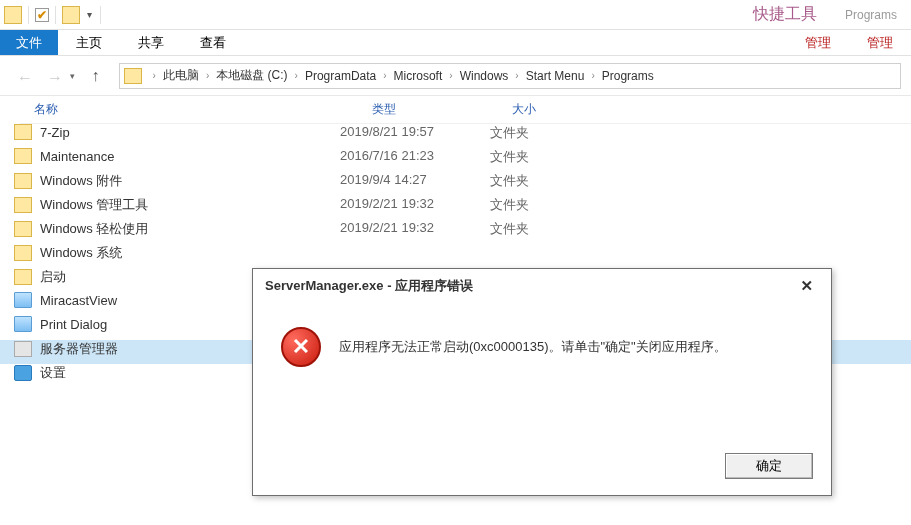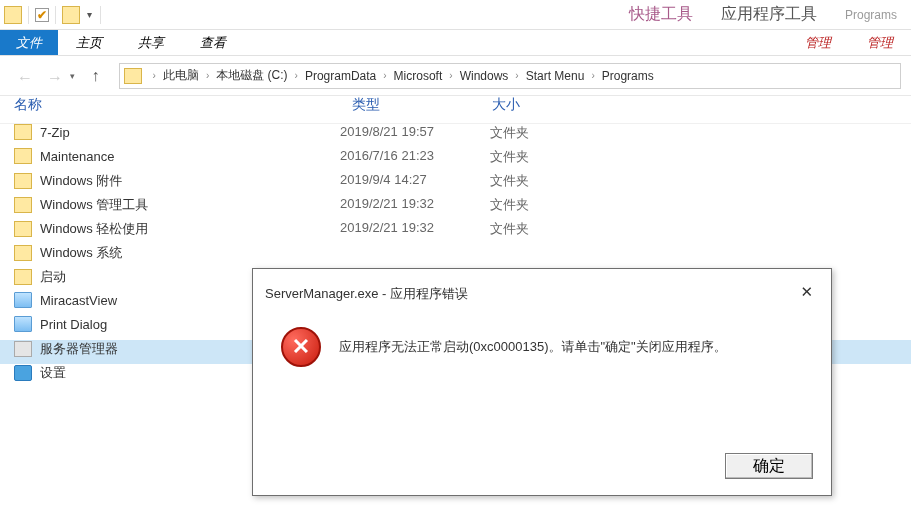--- a/index.html
+++ b/index.html
@@ -11,39 +11,39 @@
     .tb-sep { width: 1px; height: 18px; background: #e1e1e1; margin: 0 2px; }
     .tb-check { width: 14px; height: 14px; border: 1px solid #999; margin: 0 4px; display: flex; align-items: center; justify-content: center; color: #d78b00; font-size: 12px; font-weight: bold; }
     .tb-dd { font-size: 10px; color: #555; margin-left: 3px; margin-right: 6px; }
     .tb-tool-group { display: flex; margin-left: auto; }
     .tb-tool-tab { display: flex; flex-direction: column; align-items: center; padding: 2px 14px; font-size: 12px; color: #555; }
     .tb-tool-tab.pink { color: #a85a8a; }
     .tb-tool-tab .t { font-size: 16px; }
     .tb-last { color: #9b9b9b; padding: 6px 14px; font-size: 12px; }
     
     
-    .ribbon { height: 26px; display: flex; align-items: stretch; border-bottom: 1px solid #e1e1e1; font-style: italic; }
+    .ribbon { height: 26px; display: flex; align-items: stretch; border-bottom: 1px solid #e1e1e1; }
     .ribbon-file { background: #1979ca; color: #fff; padding: 0 16px; display: flex; align-items: center; font-size: 13px; }
     .ribbon-tab { padding: 0 18px; display: flex; align-items: center; color: #000000; font-size: 13px; cursor: default; }
     .ribbon-spacer { flex: 1; }
     .ribbon-mgmt { padding: 0 18px; display: flex; align-items: center; color: #b91c1c; font-size: 13px; }
     
     
     .navbar { height: 40px; display: flex; align-items: center; padding: 0 10px; border-bottom: 1px solid #e8e8e8; }
     .nav-arrow { width: 30px; height: 26px; display: flex; align-items: center; justify-content: center; color: #888; font-size: 16px; }
     .nav-arrow.dis { color: #ccc; }
     .nav-up { color: #555; }
     .nav-dd { font-size: 9px; color: #666; margin-right: 6px; }
     .breadcrumb { flex: 1; height: 26px; border: 1px solid #cfcfcf; display: flex; align-items: center; padding: 0 4px; margin-left: 8px; }
     .bc-icon { width: 18px; height: 16px; background: #ffe9a2; border: 1px solid #d9b54a; margin-right: 4px; }
     .bc-sep { color: #888; margin: 0 7px; font-size: 10px; }
     .bc-item { color: #333; font-size: 12px; white-space: nowrap; }
     
     
-    .cols { height: 28px; display: flex; align-items: flex-start; border-bottom: 1px solid #f0f0f0; color: #2a5db0; font-size: 14px; }
+    .cols { height: 28px; display: flex; align-items: center; border-bottom: 1px solid #f0f0f0; color: #2a5db0; font-size: 12px; margin-left: 20px; }
     .col { padding: 0 12px; }
     .col-name { width: 340px; padding-left: 14px; }
     .col-date { width: 150px; }
     .col-type { width: 140px; }
     .col-size { width: 100px; }
     
     
     .files { }
     .row { height: 24px; display: flex; align-items: flex-start; font-size: 13px; color: #333; }
     .row.sel { background: #cde6f7; }
@@ -51,46 +51,43 @@
     .row .cell-date { width: 150px; color: #666; }
     .row .cell-type { width: 140px; color: #666; }
     .ficon { width: 18px; height: 16px; margin-right: 8px; }
     .ficon.folder { background: #ffe9a2; border: 1px solid #d9b54a; }
     .ficon.app { background: linear-gradient(#bfe3ff,#7dbef2); border: 1px solid #5a9cd4; border-radius: 1px; }
     .ficon.srv { background: #e5e5e5; border: 1px solid #aaa; }
     .ficon.gear { background: #4aa3e0; border: 1px solid #2a7bbd; border-radius: 2px; }
     
     
     .dialog { position: absolute; left: 252px; top: 268px; width: 580px; height: 228px; background: #fff; border: 1px solid #6e6e6e; box-shadow: 2px 2px 6px rgba(0,0,0,0.25); }
-    .dlg-title { height: 34px; display: flex; align-items: flex-end; padding: 0 12px; font-size: 13px; color: #333; }
+    .dlg-title { height: 34px; display: flex; align-items: center; padding: 0 12px; font-size: 13px; color: #333; font-weight: bold; }
     .dlg-close { margin-left: auto; font-size: 15px; color: #333; cursor: default; padding: 2px 6px; }
     .dlg-body { display: flex; padding: 24px 20px 10px 28px; align-items: flex-start; }
     .dlg-icon { width: 40px; height: 40px; border-radius: 50%; background: radial-gradient(circle at 30% 30%, #ff6b5e, #c81b0d); display: flex; align-items: center; justify-content: center; color: #fff; font-weight: bold; font-size: 22px; border: 2px solid #9e1208; }
     .dlg-msg { margin-left: 18px; padding-top: 10px; font-size: 13px; color: #333; line-height: 20px; }
     .dlg-foot { position: absolute; bottom: 16px; right: 18px; }
-    .dlg-btn { min-width: 88px; height: 26px; border: 1px solid #7a7a7a; background: #f0f0f0; box-shadow: inset -1px -1px 0 #bbb, inset 1px 1px 0 #fff; font-size: 16px; padding: 0 20px; }
+    .dlg-btn { min-width: 88px; height: 26px; border: 1px solid #7a7a7a; background: #f0f0f0; box-shadow: inset -1px -1px 0 #bbb, inset 1px 1px 0 #fff; font-size: 13px; padding: 0 20px; }
   </style>
 </head>
 <body>
 
 <div class="titlebar">
   <span class="tb-icon"></span>
   <span class="tb-sep"></span>
   <span class="tb-check">✔</span>
   <span class="tb-sep"></span>
   <span class="tb-icon"></span>
   <span class="tb-dd">▾</span>
   <span class="tb-sep"></span>
   <div class="tb-tool-group">
     <div class="tb-tool-tab pink">
       <span class="t">快捷工具</span>
     </div>
-    <div class="tb-tool-tab">
-      <span class="t">应用程序工具</span>
-    </div>
     <div class="tb-last">Programs</div>
   </div>
 </div>
 
 <div class="ribbon">
   <div class="ribbon-file">文件</div>
   <div class="ribbon-tab">主页</div>
   <div class="ribbon-tab">共享</div>
   <div class="ribbon-tab">查看</div>
   <div class="ribbon-spacer"></div>

